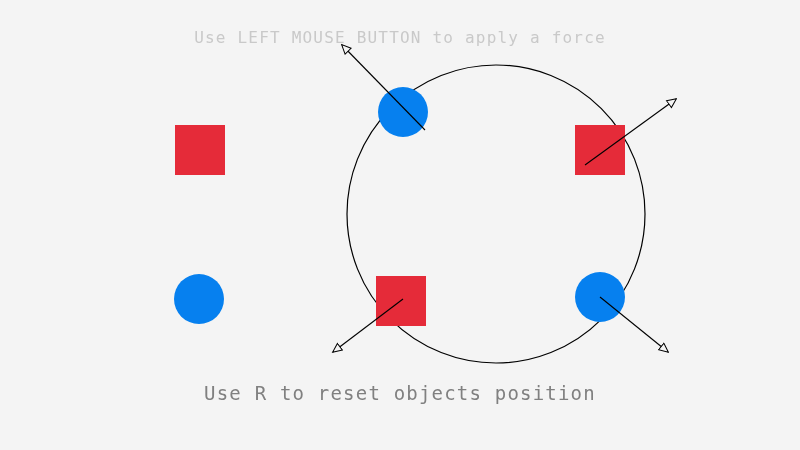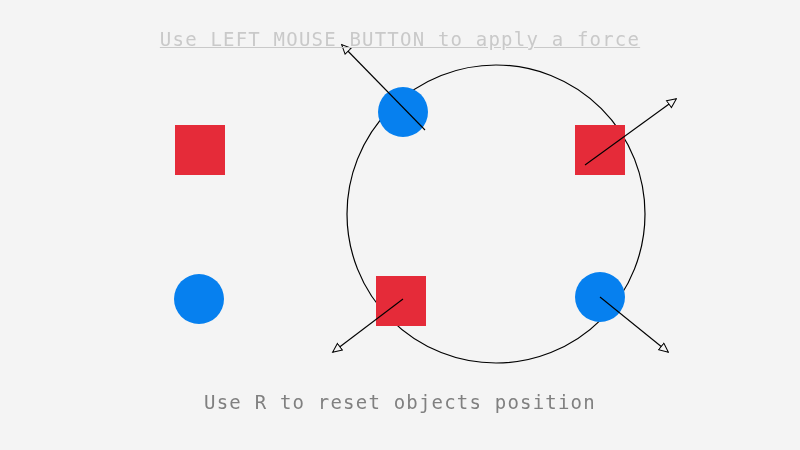--- a/index.html
+++ b/index.html
@@ -32,27 +32,26 @@
     white-space: pre;
     font-family: "DejaVu Sans Mono", monospace;
     letter-spacing: 1.2px;
     user-select: none;
   }
   #hint-top {
     left: 0;
     top: 28px;
     width: 800px;
     text-align: center;
-    font-size: 19px;
+    font-size: 16px;
     color: #c9c9c9;
-    text-decoration: underline;
   }
   #hint-bottom {
     left: 0;
-    top: 391px;
+    top: 382px;
     width: 800px;
     text-align: center;
     font-size: 19px;
     color: #808080;
   }
 </style>
 </head>
 <body style="background: rgb(244, 244, 244);">
 
 <div id="sim-canvas" style="background: rgb(244, 244, 244);">

